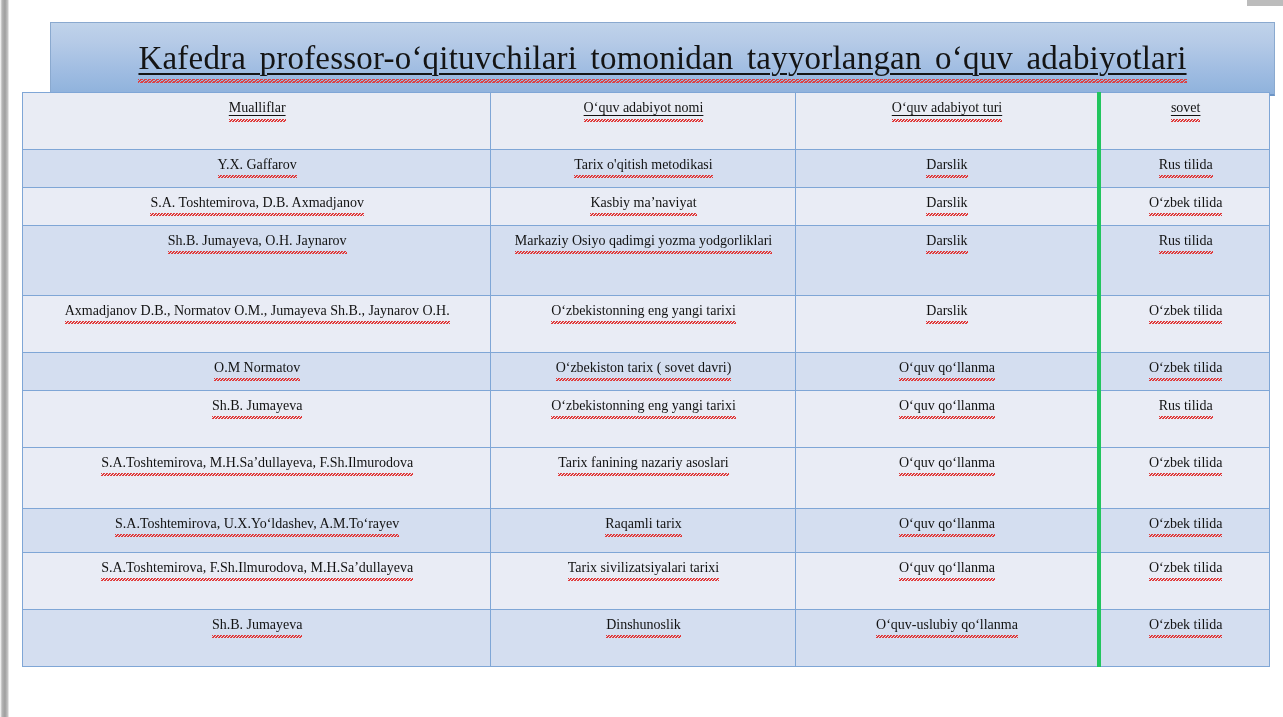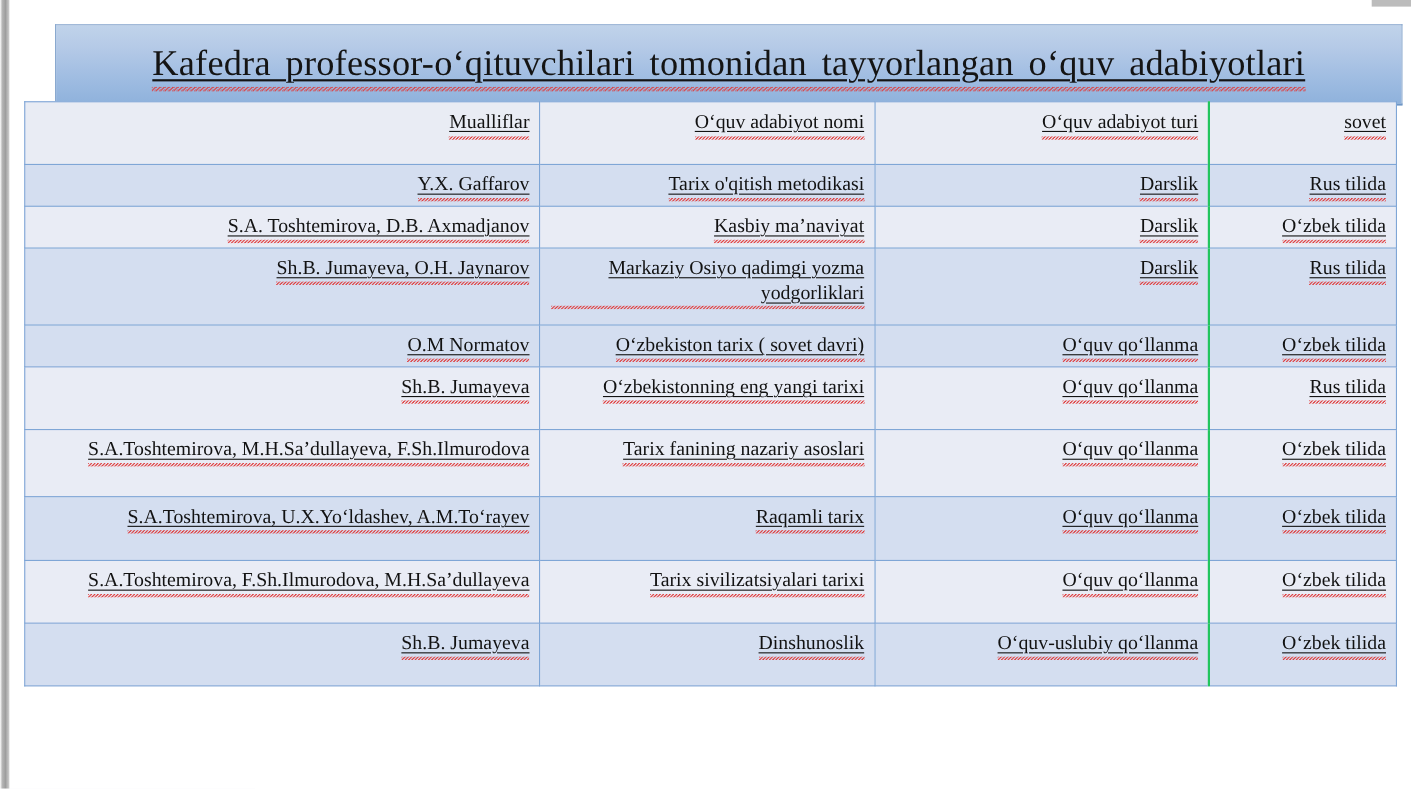--- a/index.html
+++ b/index.html
@@ -88,29 +88,29 @@
     top: 92px;
     width: 1248px;
     border-collapse: collapse;
     table-layout: fixed;
     background: #e9ecf5;
   }
   .adab-table td, .adab-table th {
     border: 1px solid #7fa6d6;
     padding: 6px 9px 6px 10px;
     vertical-align: top;
-    font-size: 18px;
+    font-size: 14px;
     line-height: 1.25;
     color: #121212;
-    text-align: right;
+    text-align: center;
     font-weight: 400;
     overflow: hidden;
   }
   
-  .adab-table .col-b { border-right: 2px solid #22c55e; }
+  .adab-table .col-b { border-right: 4px solid #22c55e; }
 
   thead th {
     background: #e9ecf4;
     text-align: center;
     font-weight: bold;
     font-size: 17px;
     height: 44px;
     vertical-align: middle;
     padding-top: 0; padding-bottom: 0;
   }
@@ -132,21 +132,20 @@
   }
 
   tbody tr.odd  td { background: #d4def0; }
   tbody tr.even td { background: #e9ecf5; }
 
   .cell {
     display: inline;
     position: relative;
   }
   .cell.u {
-    text-decoration: underline;
     text-underline-offset: 2.5px;
     text-decoration-thickness: 1px;
   }
   .sqwrap {
     position: relative;
     display: inline-block;
   }
   .sqwrap::after {
     content: "";
     position: absolute;
@@ -203,39 +202,45 @@
           <td><span class="cell u sqwrap">Kasbiy ma’naviyat</span></td>
           <td class="col-b"><span class="cell u sqwrap">Darslik</span></td>
           <td><span class="cell u sqwrap">O‘zbek tilida</span></td>
         </tr>
         <tr class="odd" style="height: 70px;">
           <td><span class="cell u sqwrap">Sh.B. Jumayeva,  O.H. Jaynarov</span></td>
           <td><span class="cell u sqwrap">Markaziy  Osiyo qadimgi yozma yodgorliklari</span></td>
           <td class="col-b"><span class="cell u sqwrap">Darslik</span></td>
           <td><span class="cell u sqwrap">Rus tilida</span></td>
         </tr>
+        <tr class="even" style="height: 57px;">
+          <td><span class="cell u sqwrap">Axmadjanov  D.B.,  Normatov O.M.,  Jumayeva  Sh.B.,  Jaynarov  O.H.</span></td>
+          <td><span class="cell u sqwrap">O‘zbekistonning eng yangi tarixi</span></td>
+          <td class="col-b"><span class="cell u sqwrap">Darslik</span></td>
+          <td><span class="cell u sqwrap">O‘zbek tilida</span></td>
+        </tr>
         <tr class="odd" style="height: 38px;">
           <td><span class="cell u sqwrap">O.M Normatov</span></td>
           <td><span class="cell u sqwrap">O‘zbekiston tarix ( sovet davri)</span></td>
           <td class="col-b"><span class="cell u sqwrap">O‘quv qo‘llanma</span></td>
           <td><span class="cell u sqwrap">O‘zbek tilida</span></td>
         </tr>
         <tr class="even" style="height: 57px;">
           <td><span class="cell u sqwrap"> Sh.B. Jumayeva</span></td>
           <td><span class="cell u sqwrap">O‘zbekistonning eng yangi tarixi</span></td>
           <td class="col-b"><span class="cell u sqwrap">O‘quv qo‘llanma</span></td>
           <td><span class="cell u sqwrap">Rus tilida</span></td>
         </tr>
         <tr class="even" style="height: 61px;">
           <td><span class="cell u sqwrap">S.A.Toshtemirova, M.H.Sa’dullayeva,  F.Sh.Ilmurodova</span></td>
           <td><span class="cell u sqwrap">Tarix  fanining  nazariy  asoslari</span></td>
           <td class="col-b"><span class="cell u sqwrap">O‘quv qo‘llanma</span></td>
           <td><span class="cell u sqwrap">O‘zbek tilida</span></td>
         </tr>
-        <tr class="odd" style="height: 58px; margin-top: 34px;">
+        <tr class="odd" style="height: 44px; margin-top: 34px;">
           <td><span class="cell u sqwrap">S.A.Toshtemirova, U.X.Yo‘ldashev, A.M.To‘rayev</span></td>
           <td><span class="cell u sqwrap">Raqamli  tarix</span></td>
           <td class="col-b"><span class="cell u sqwrap">O‘quv qo‘llanma</span></td>
           <td><span class="cell u sqwrap">O‘zbek tilida</span></td>
         </tr>
         <tr class="even" style="height: 57px;">
           <td><span class="cell u sqwrap">S.A.Toshtemirova, F.Sh.Ilmurodova, M.H.Sa’dullayeva</span></td>
           <td><span class="cell u sqwrap">Tarix sivilizatsiyalari  tarixi</span></td>
           <td class="col-b"><span class="cell u sqwrap">O‘quv qo‘llanma</span></td>
           <td><span class="cell u sqwrap">O‘zbek tilida</span></td>

